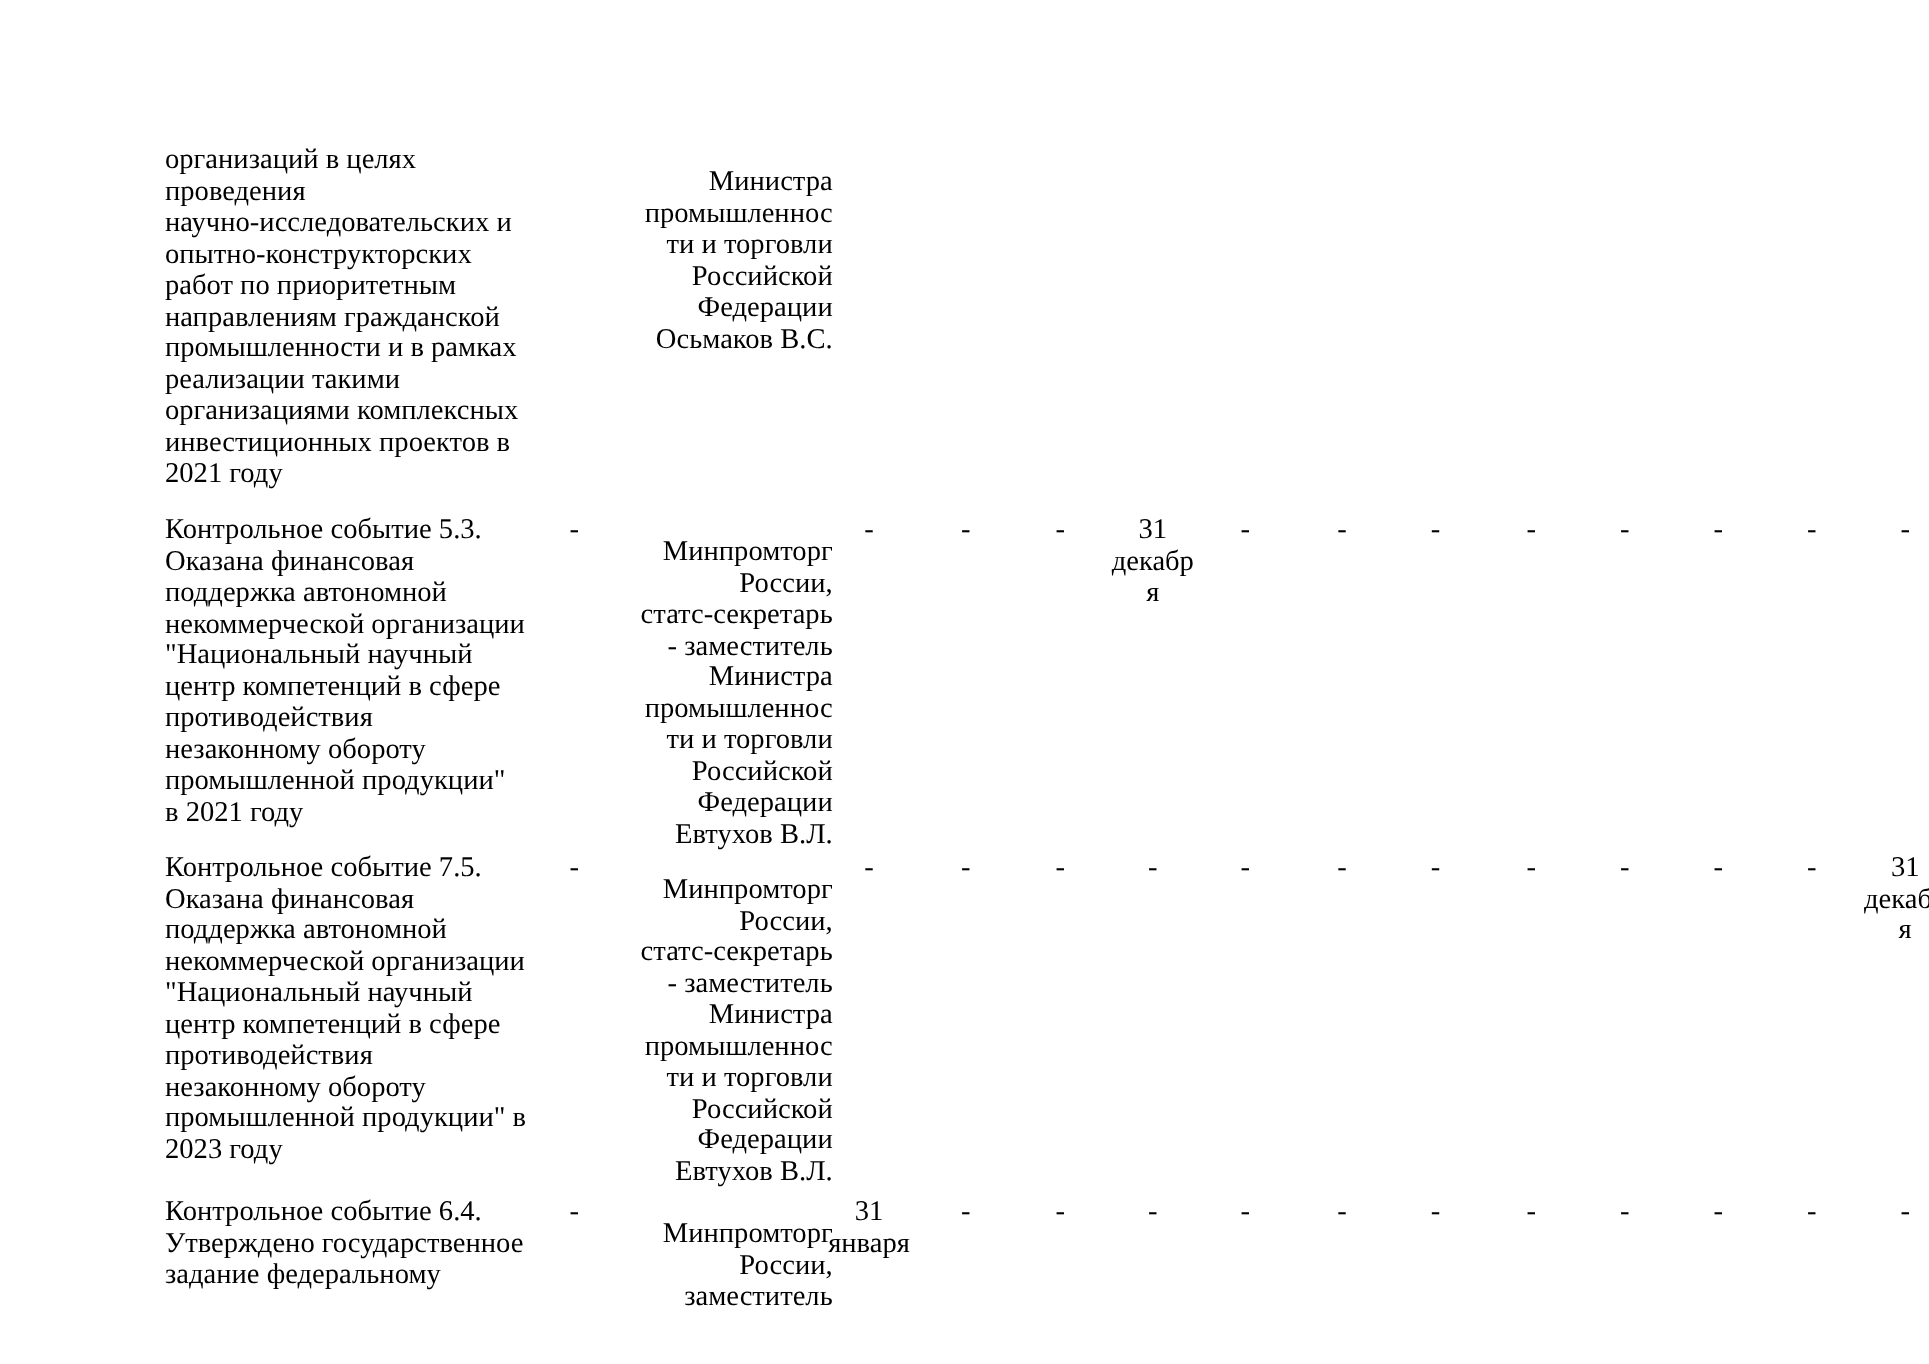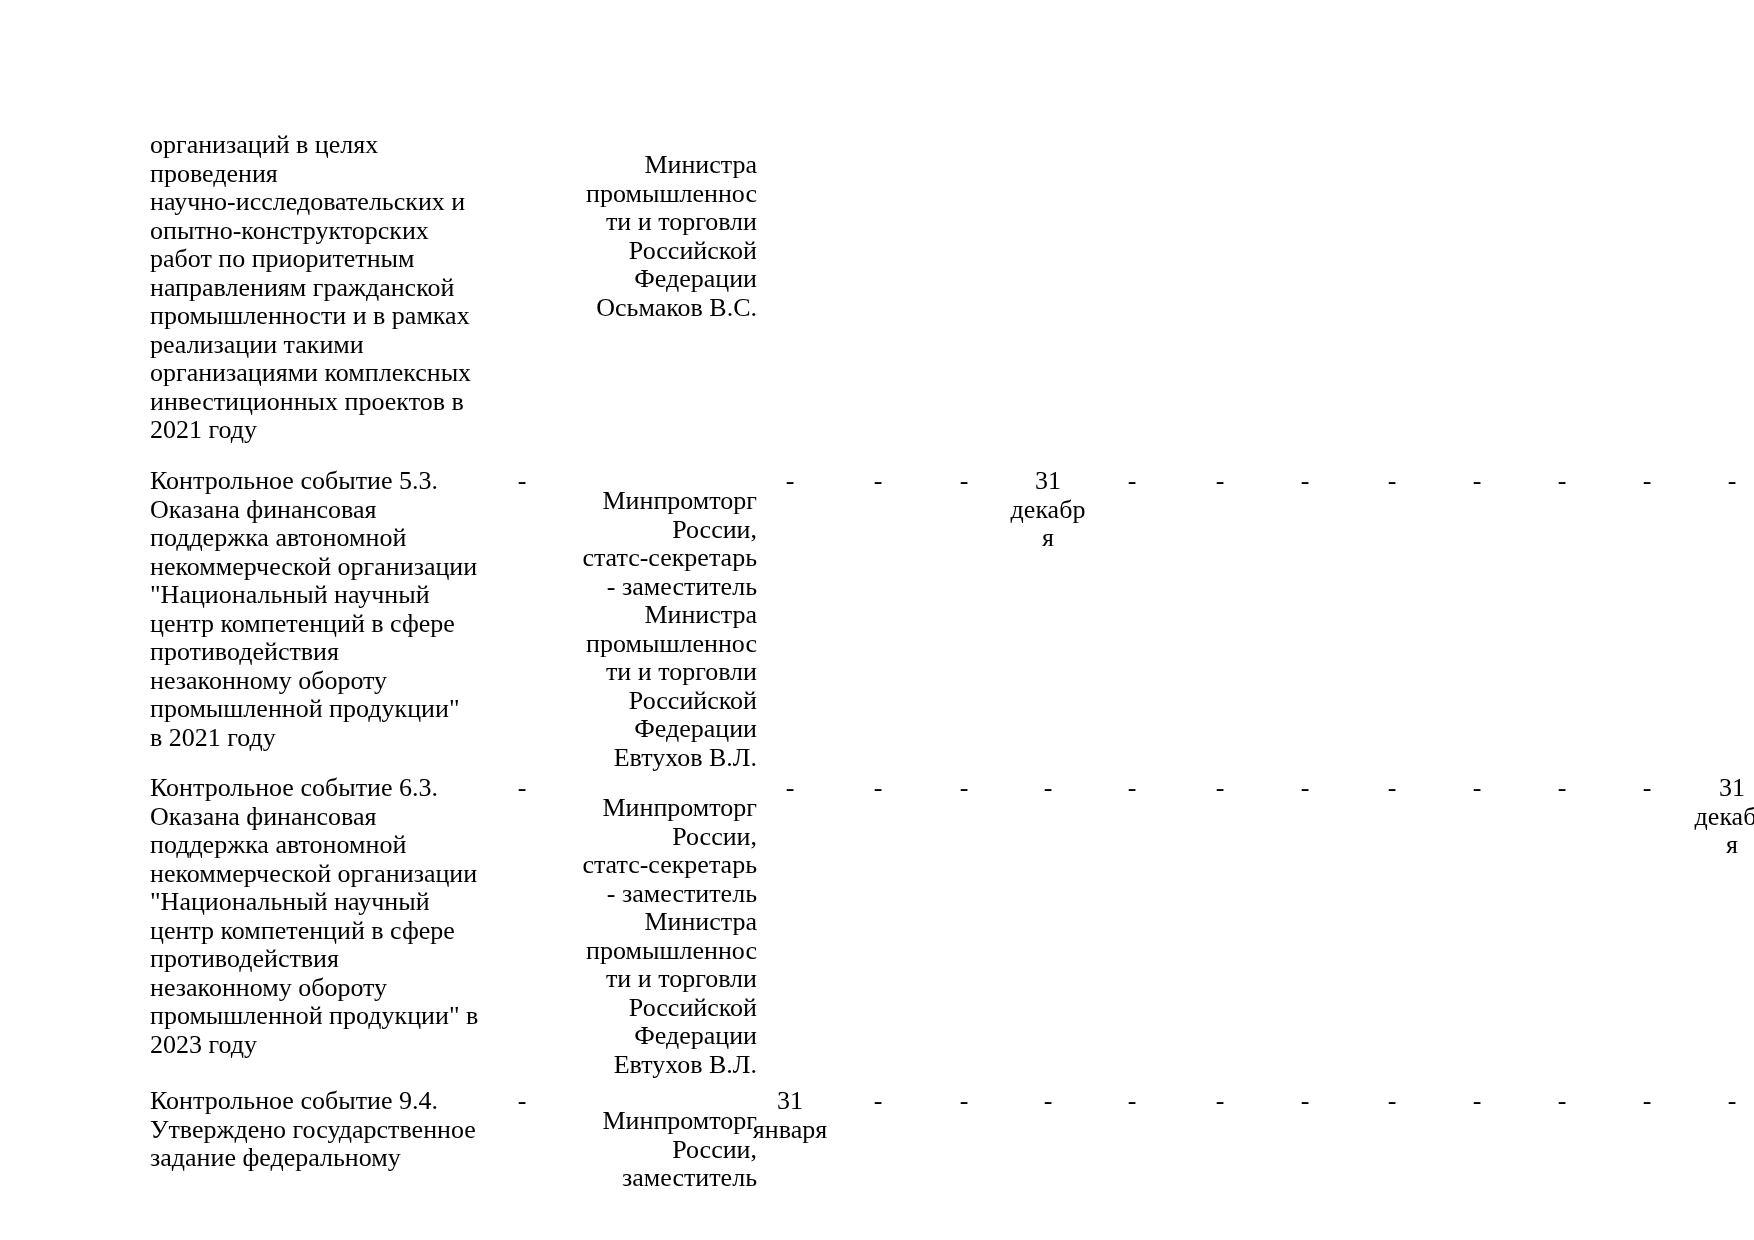--- a/index.html
+++ b/index.html
@@ -80,21 +80,21 @@
     <div class="slot s6">-</div>
     <div class="slot s7">-</div>
     <div class="slot s8">-</div>
     <div class="slot s9">-</div>
     <div class="slot s10">-</div>
     <div class="slot s11">-</div>
     <div class="slot s12">-</div>
   </div>
 
   <div class="row" id="r3">
-    <div class="desc">Контрольное событие 6.3.
+    <div class="desc">Контрольное событие 7.5.
 Оказана финансовая
 поддержка автономной
 некоммерческой организации
 "Национальный научный
 центр компетенций в сфере
 противодействия
 незаконному обороту
 промышленной продукции" в
 2023 году</div>
     <div class="status">-</div>
@@ -118,21 +118,21 @@
     <div class="slot s8">-</div>
     <div class="slot s9">-</div>
     <div class="slot s10">-</div>
     <div class="slot s11">-</div>
     <div class="slot s12">31
 декабр
 я</div>
   </div>
 
   <div class="row" id="r4">
-    <div class="desc">Контрольное событие 9.4.
+    <div class="desc">Контрольное событие 6.4.
 Утверждено государственное
 задание федеральному</div>
     <div class="status">-</div>
     <div class="exec">Минпромторг
 России,
 заместитель</div>
     <div class="slot s1">31
 января</div>
     <div class="slot s2">-</div>
     <div class="slot s3">-</div>

